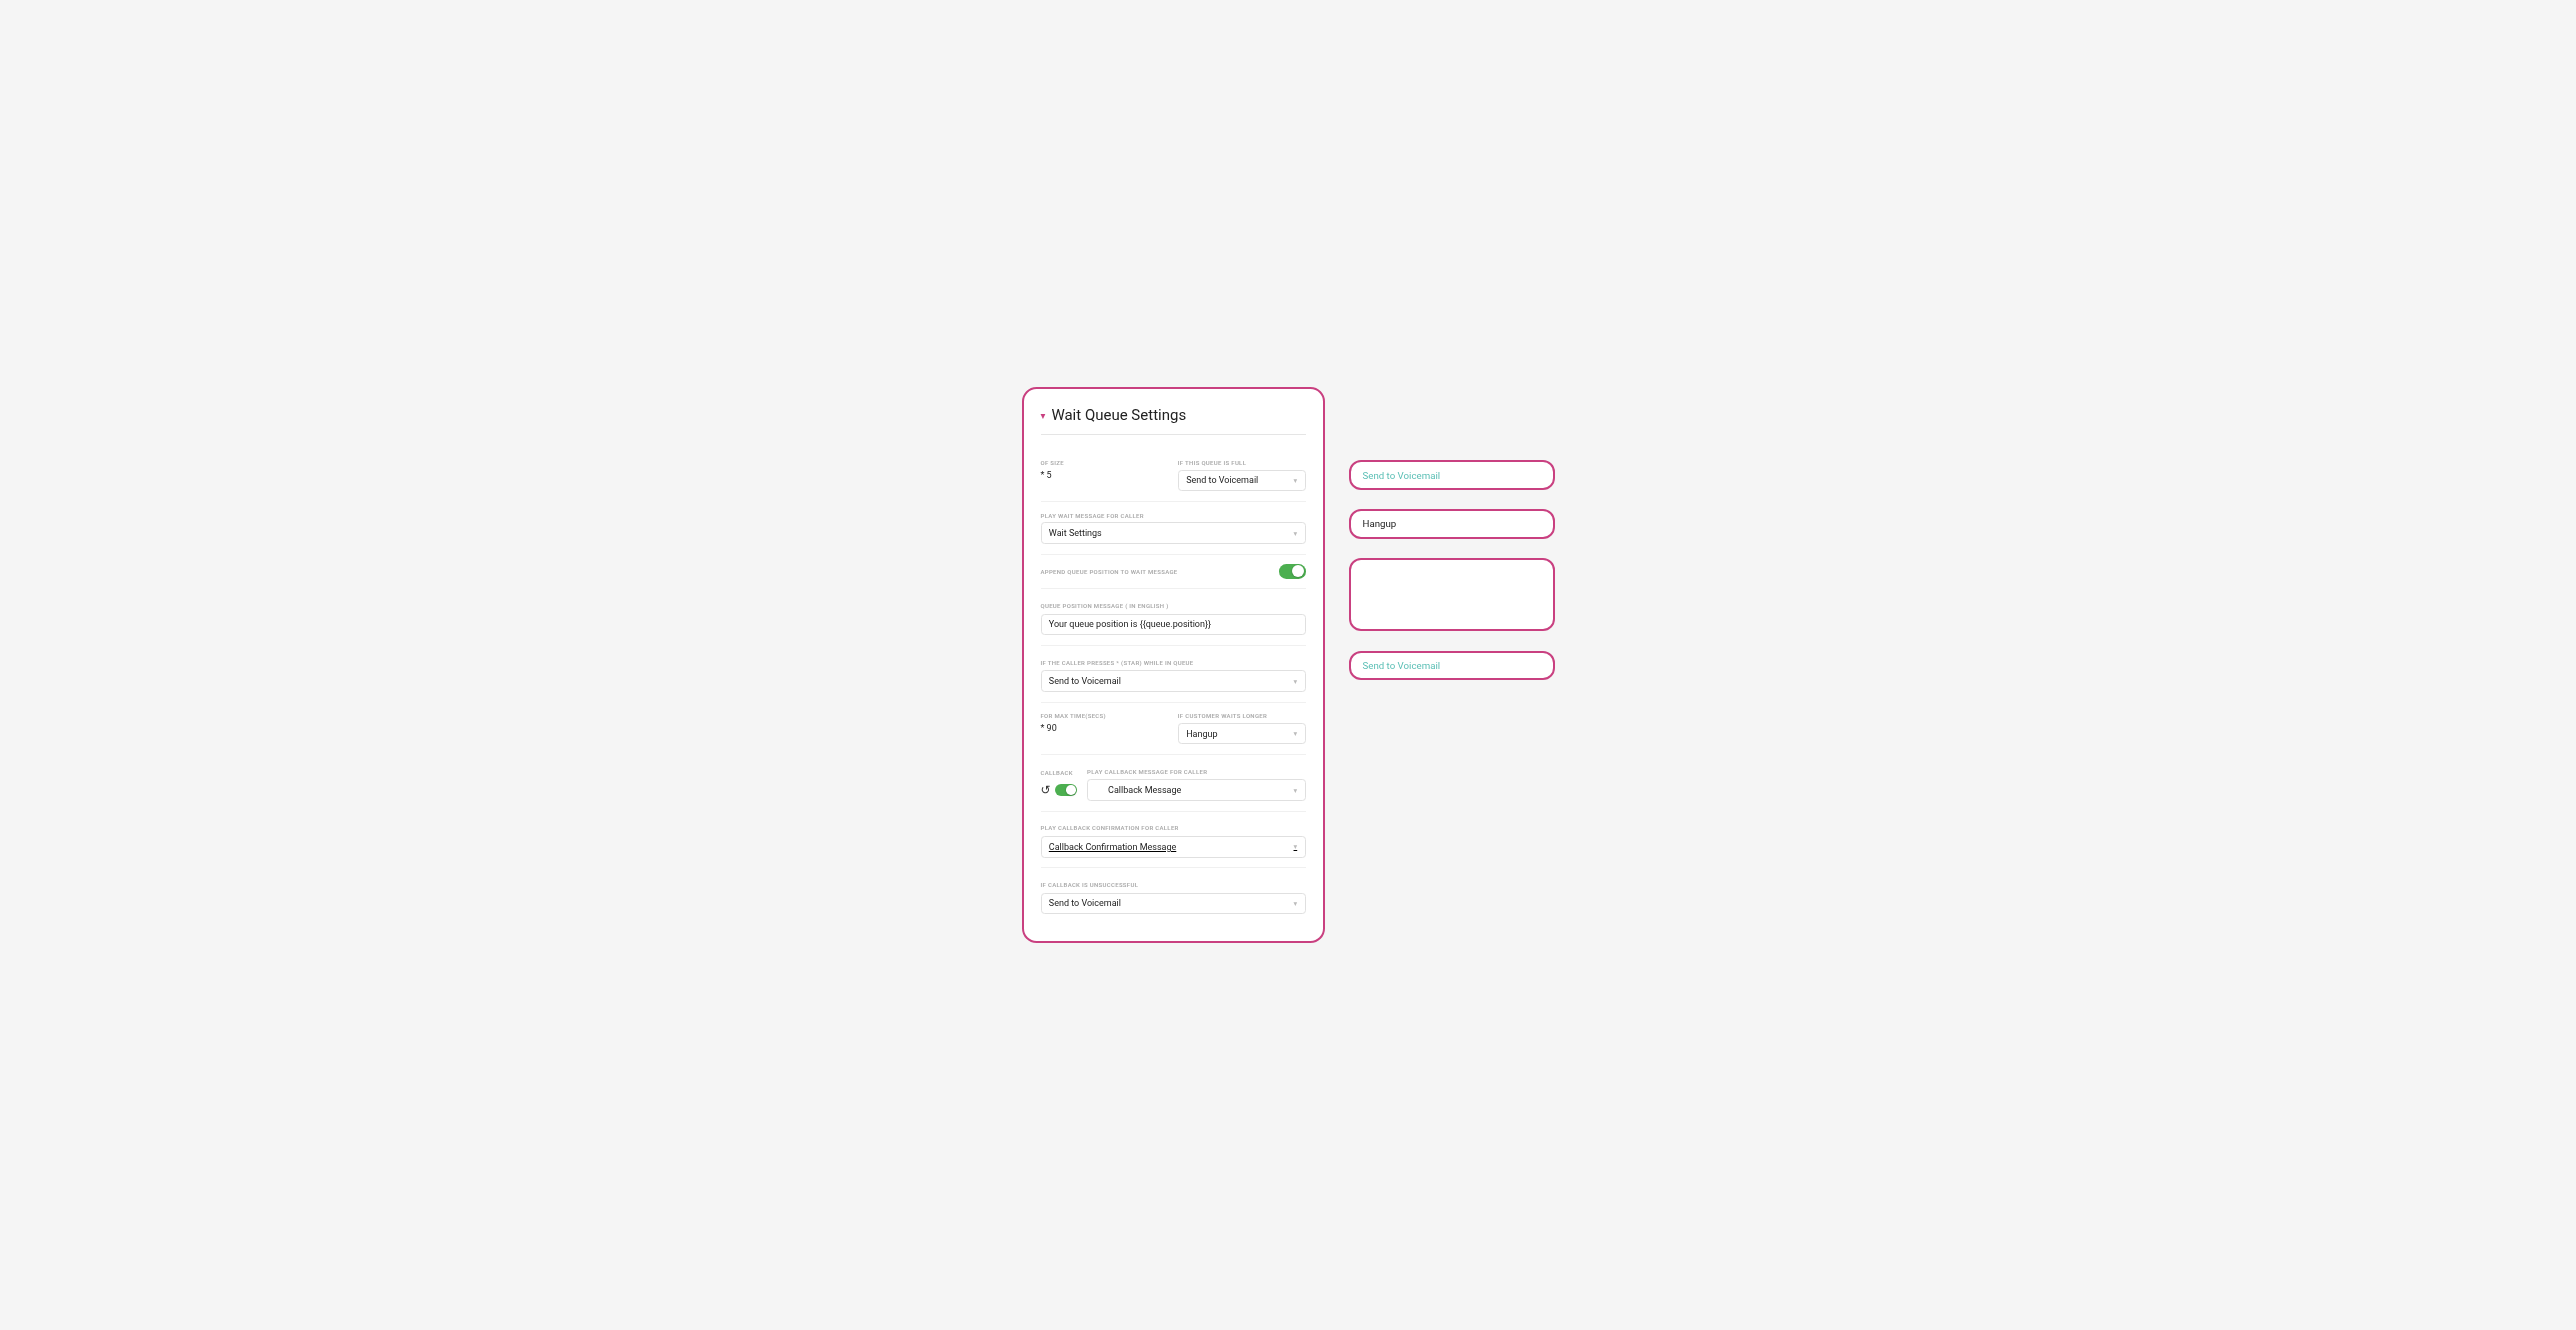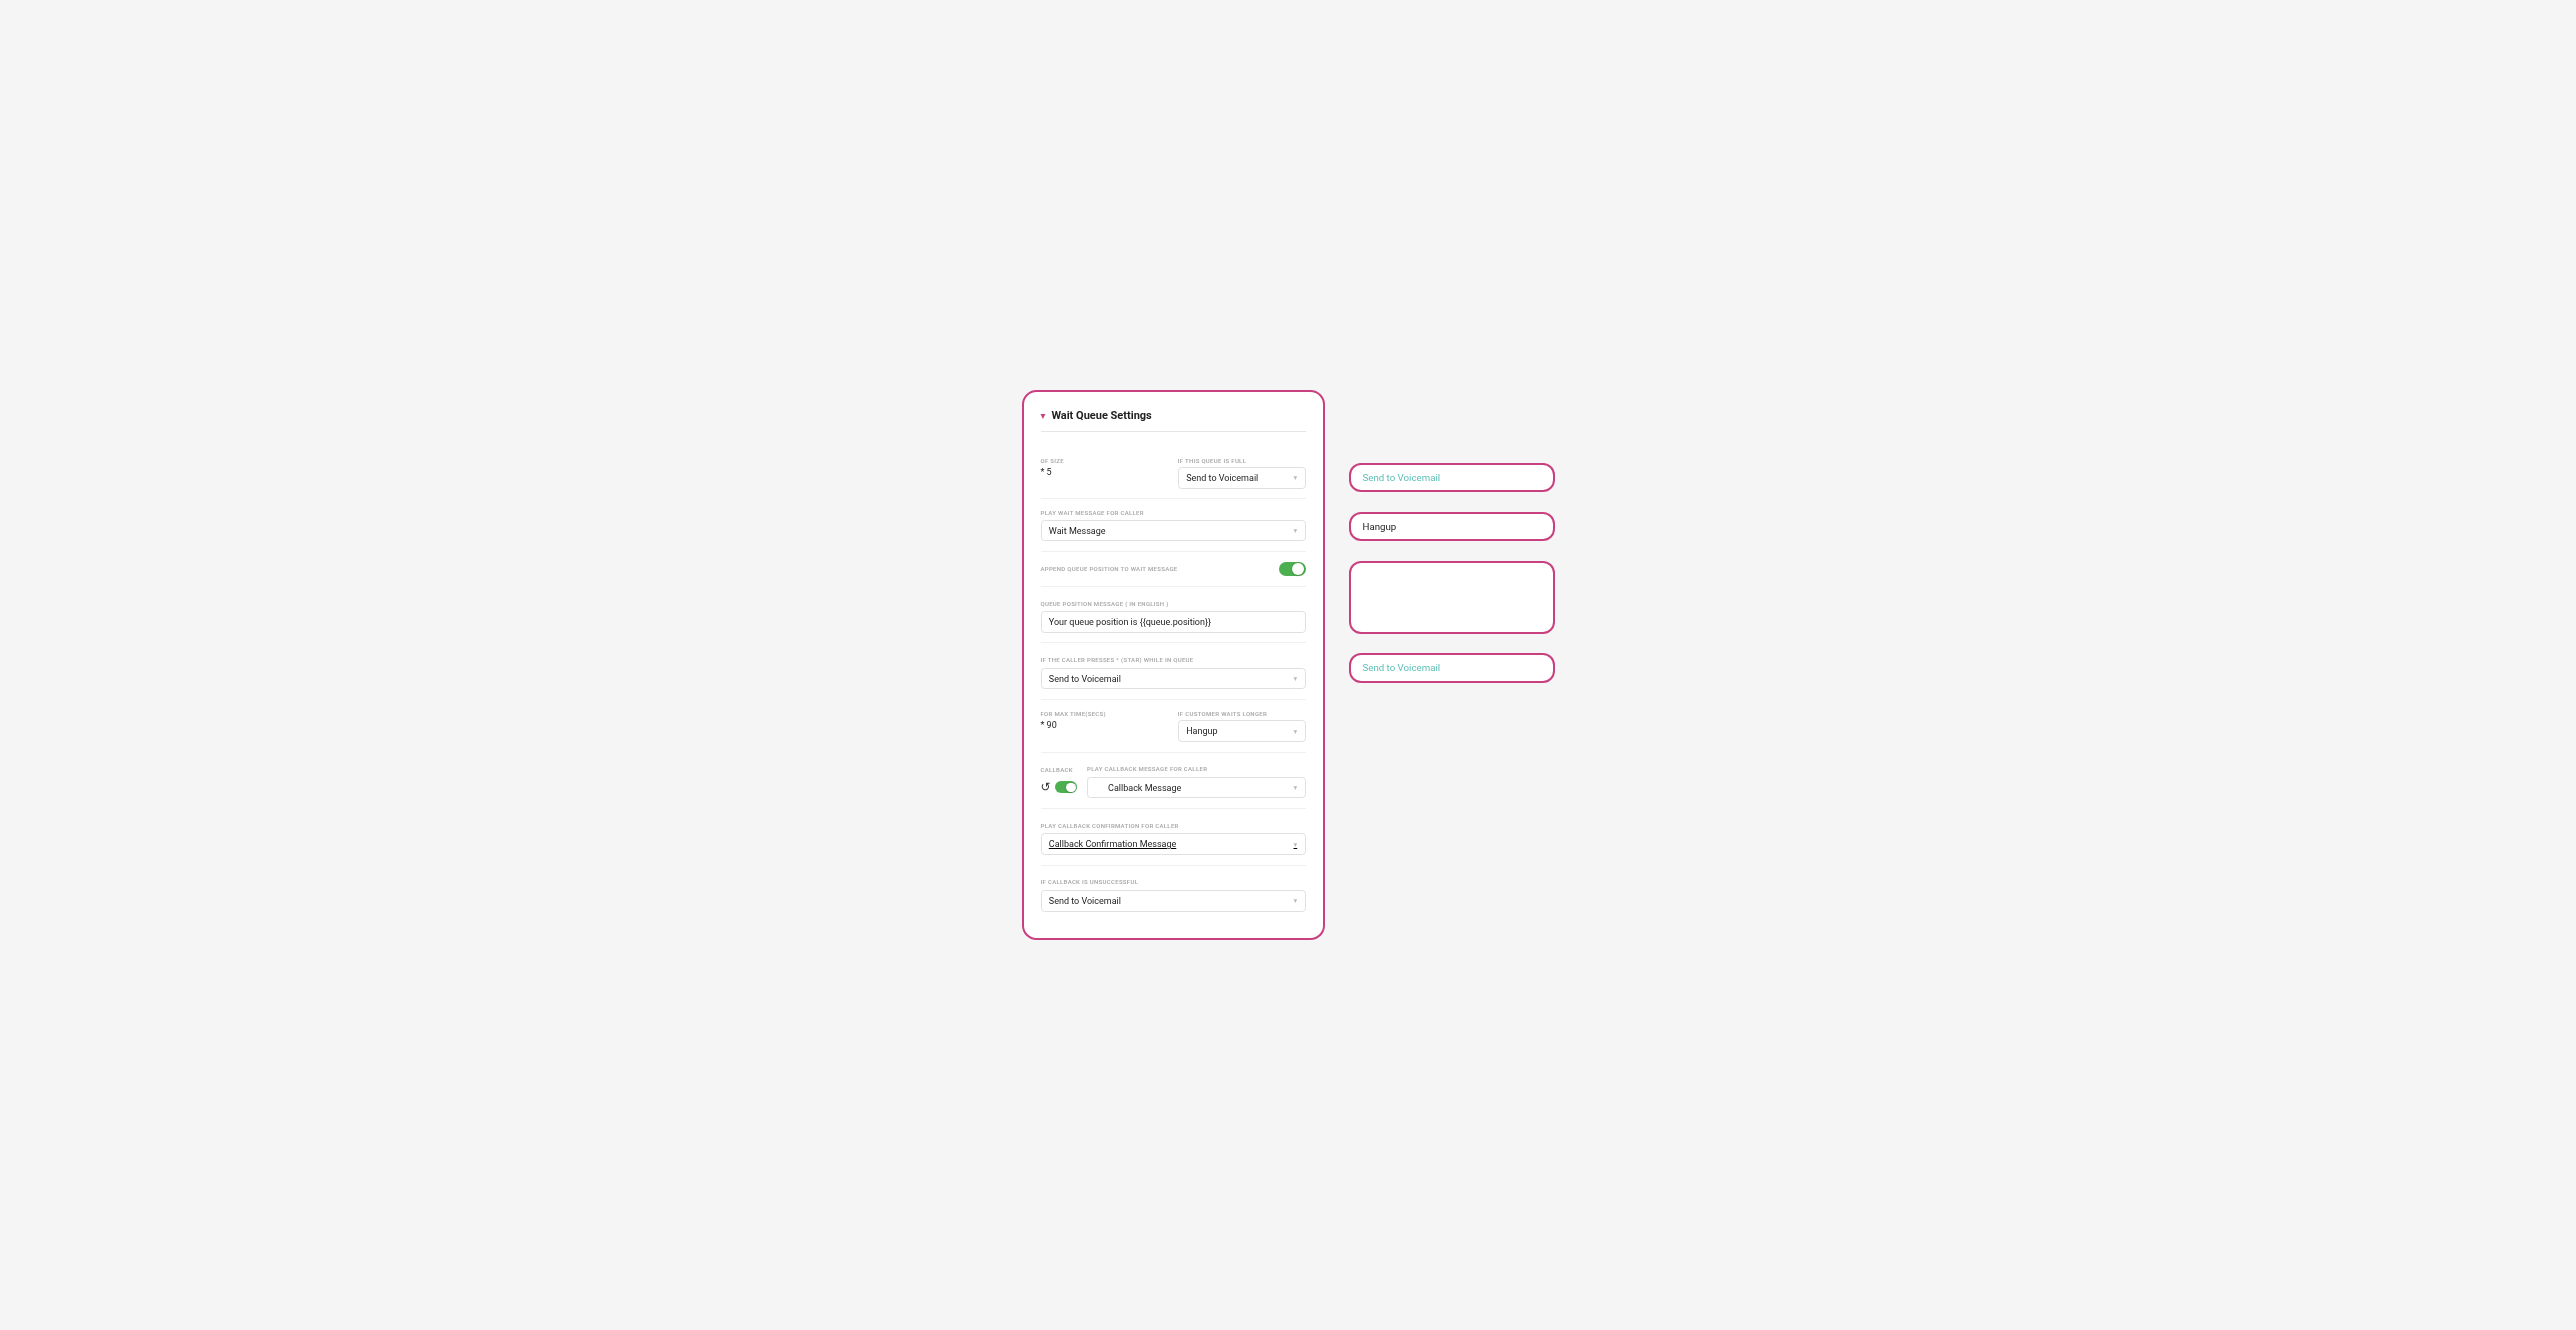--- a/index.html
+++ b/index.html
@@ -38,22 +38,22 @@
       padding-bottom: 9.7px;
       border-bottom: 0.6px solid #e5e5e5;
     }
 
     .chevron-icon {
       color: #c94080;
       font-size: 9.7px;
     }
 
     .card-title {
-      font-size: 11px;
-      font-weight: 700;
+      font-size: 15px;
+      font-weight: 400;
       color: #222;
     }
 
     .field-row {
       display: flex;
       gap: 9.7px;
       padding: 9.7px 0;
       border-bottom: 0.6px solid #f0f0f0;
       align-items: flex-start;
     }
@@ -247,21 +247,21 @@
           <span class="field-select-text">Send to Voicemail</span>
           <span class="chevron-down">▾</span>
         </div>
       </div>
     </div>
 
     <div class="full-row">
       <div class="field-group">
         <span class="field-label">PLAY WAIT MESSAGE FOR CALLER</span>
         <div class="field-select">
-          <span class="field-select-text required">Wait Message</span>
+          <span class="field-select-text required">Wait Settings</span>
           <span class="chevron-down">▾</span>
         </div>
       </div>
     </div>
 
     <div class="toggle-row">
       <span class="toggle-label">APPEND QUEUE POSITION TO WAIT MESSAGE</span>
       <div class="toggle">
         <div class="toggle-knob"></div>
       </div>

